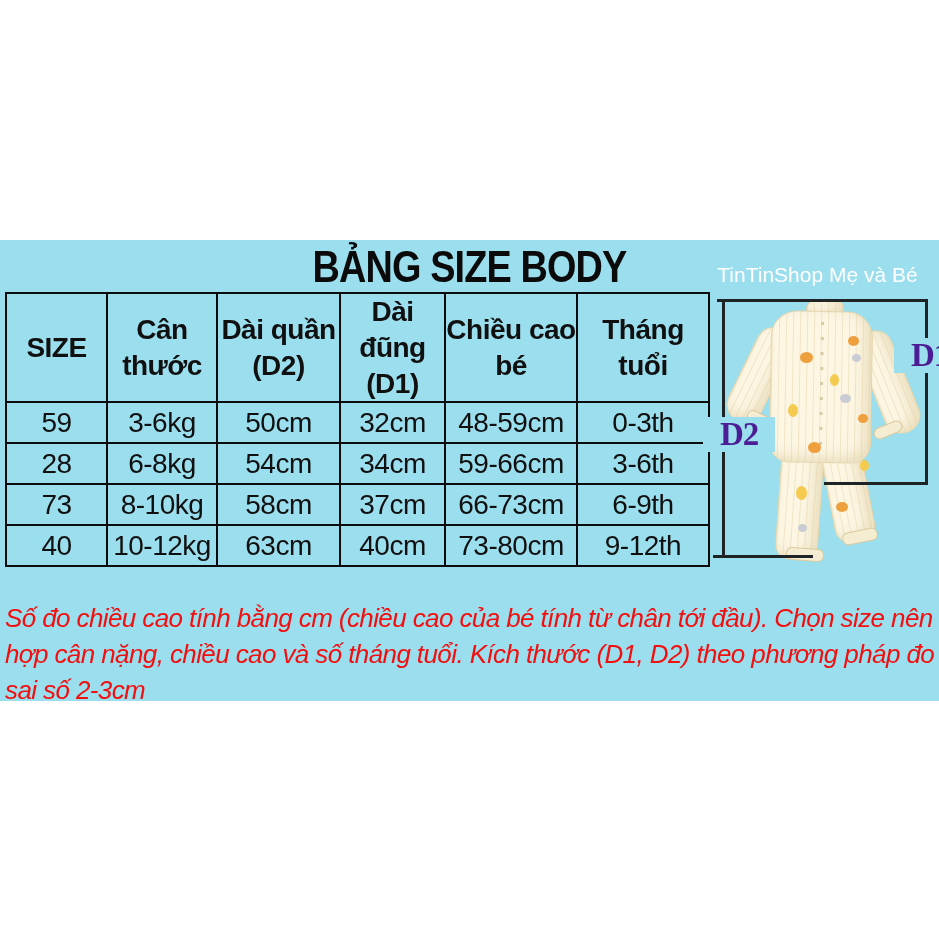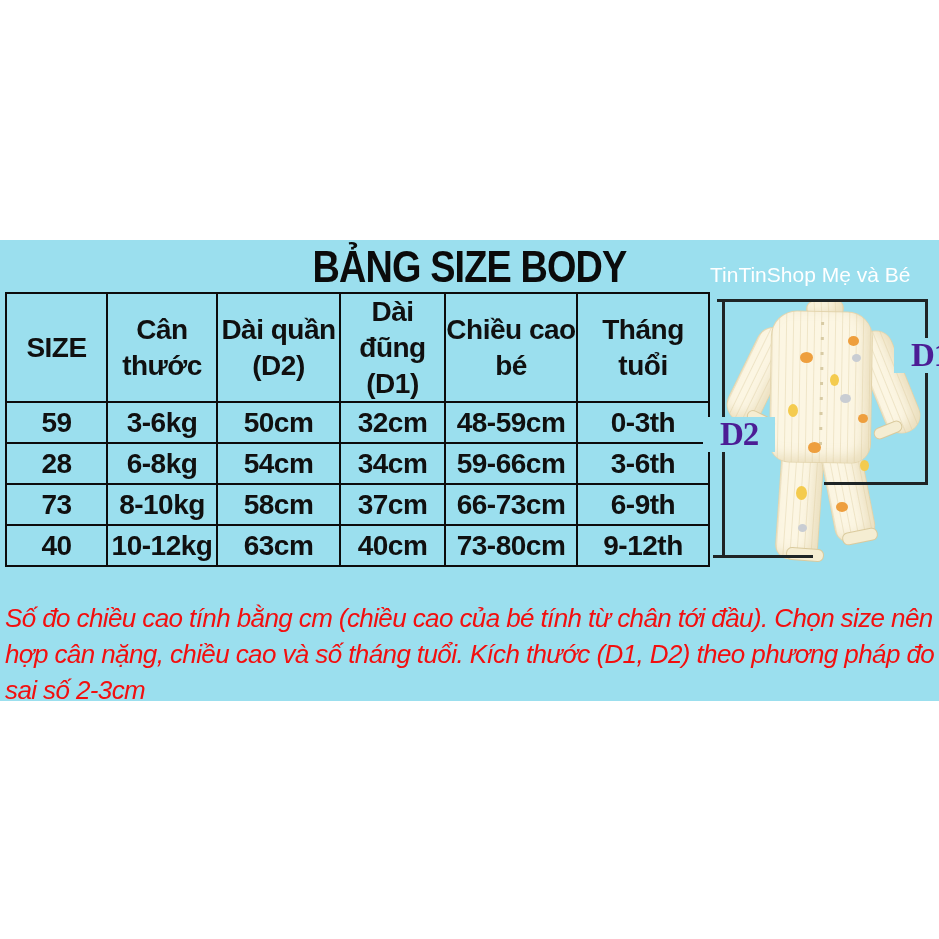--- a/index.html
+++ b/index.html
@@ -5,30 +5,30 @@
   * { margin:0; padding:0; box-sizing:border-box; }
   html,body { width:939px; height:939px; background:#ffffff; font-family:"Liberation Sans", sans-serif; }
   .canvas { position:relative; width:939px; height:840px; background:#ffffff; overflow:hidden; }
 
   .panel { position:absolute; left:0; top:240px; width:939px; height:461px; background:#9BDFEE; }
 
   .page-title { position:absolute; left:0; top:242px; width:939px; text-align:center;
                 font-size:44px; font-weight:bold; color:#0b0b0b; letter-spacing:-1px; }
   .page-title span { display:inline-block; transform:scaleX(0.86); transform-origin:center; }
 
-  .brand { position:absolute; left:710px; top:263px; width:215px; 
+  .brand { position:absolute; left:710px; top:263px; width:215px; text-align:center;
            color:#ffffff; font-size:21px; font-weight:400; }
 
   table.size-table { position:absolute; left:5px; top:292px; width:703px;
                      border-collapse:collapse; table-layout:fixed; }
   table.size-table th, table.size-table td {
       border:2px solid #0c0c0c; text-align:center; vertical-align:middle; color:#101010;
       overflow:hidden; }
   table.size-table th { height:99px; font-size:28px; font-weight:bold; white-space:pre-line; line-height:1.28; letter-spacing:-0.5px; }
-  table.size-table td { height:41px; font-size:28px; font-weight:700; letter-spacing:-0.5px; }
+  table.size-table td { height:41px; font-size:28px; font-weight:400; letter-spacing:-0.5px; }
 
   .note { position:absolute; left:5px; top:600px; width:932px; color:#F20F0F;
           font-style:italic; font-size:26px; line-height:36px; letter-spacing:-0.6px; }
   .note .line { white-space:nowrap; }
 
   
   .mline { position:absolute; background:#1e2425; z-index:3; }
   .mlabel { position:absolute; z-index:4; font-size:33px; font-weight:bold; color:#4c1d95;
             background:#9BDFEE; line-height:1; padding:1px 17px; letter-spacing:-1px;font-family:Liberation Serif, serif; }
 

